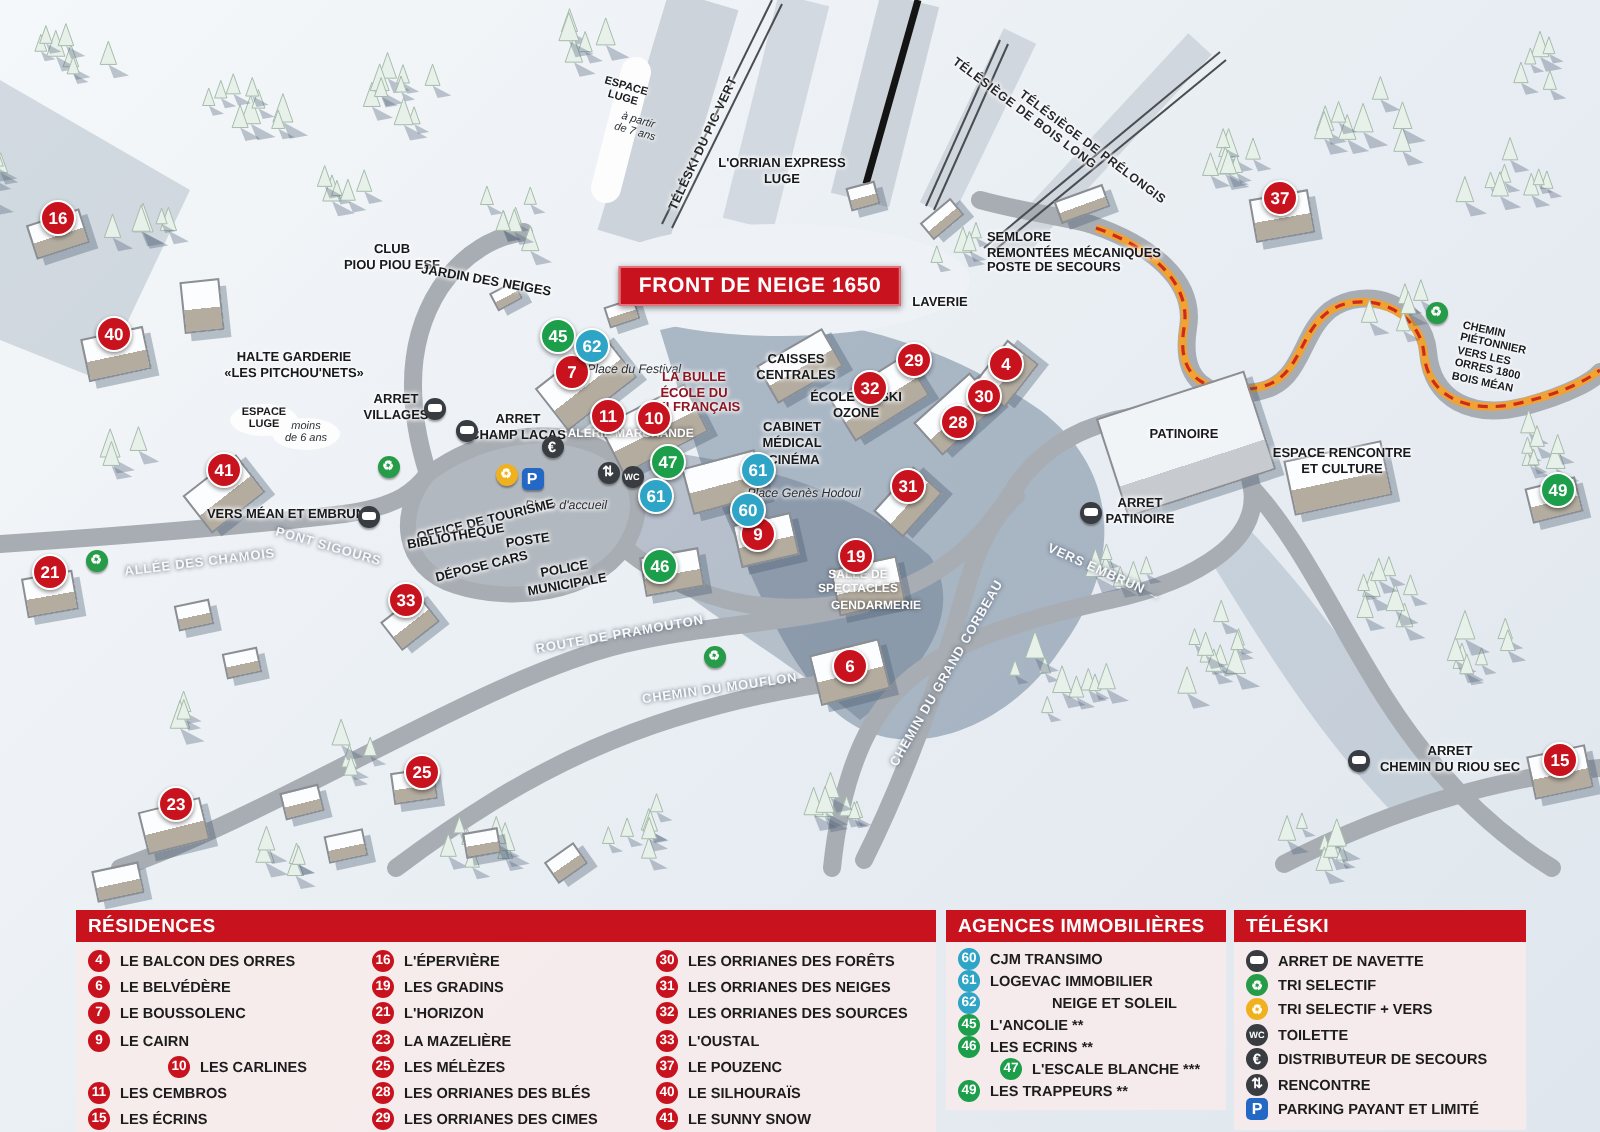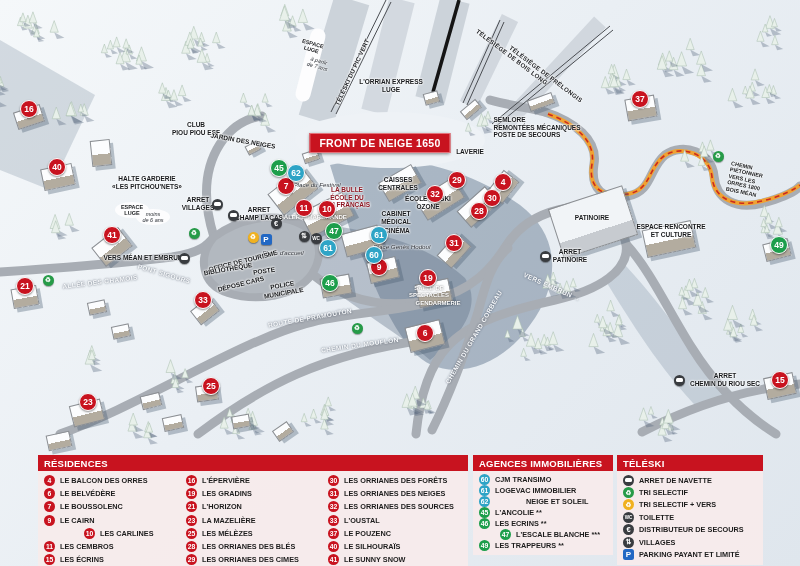--- a/index.html
+++ b/index.html
@@ -786,21 +786,21 @@
         <div class="lrow" style="height: 12.4px;">
           <div class="icn wc">WC</div>
           <div class="ltext">TOILETTE</div>
         </div>
         <div class="lrow" style="height: 12.4px;">
           <div class="icn euro">€</div>
           <div class="ltext">DISTRIBUTEUR DE SECOURS</div>
         </div>
         <div class="lrow" style="height: 12.4px;">
           <div class="icn lift">⇅</div>
-          <div class="ltext">VILLAGES</div>
+          <div class="ltext">RENCONTRE</div>
         </div>
         <div class="lrow" style="height: 12.4px;">
           <div class="icn park">P</div>
           <div class="ltext">PARKING PAYANT ET LIMITÉ</div>
         </div>
       </div>
   </div>
 
 </div>
 

